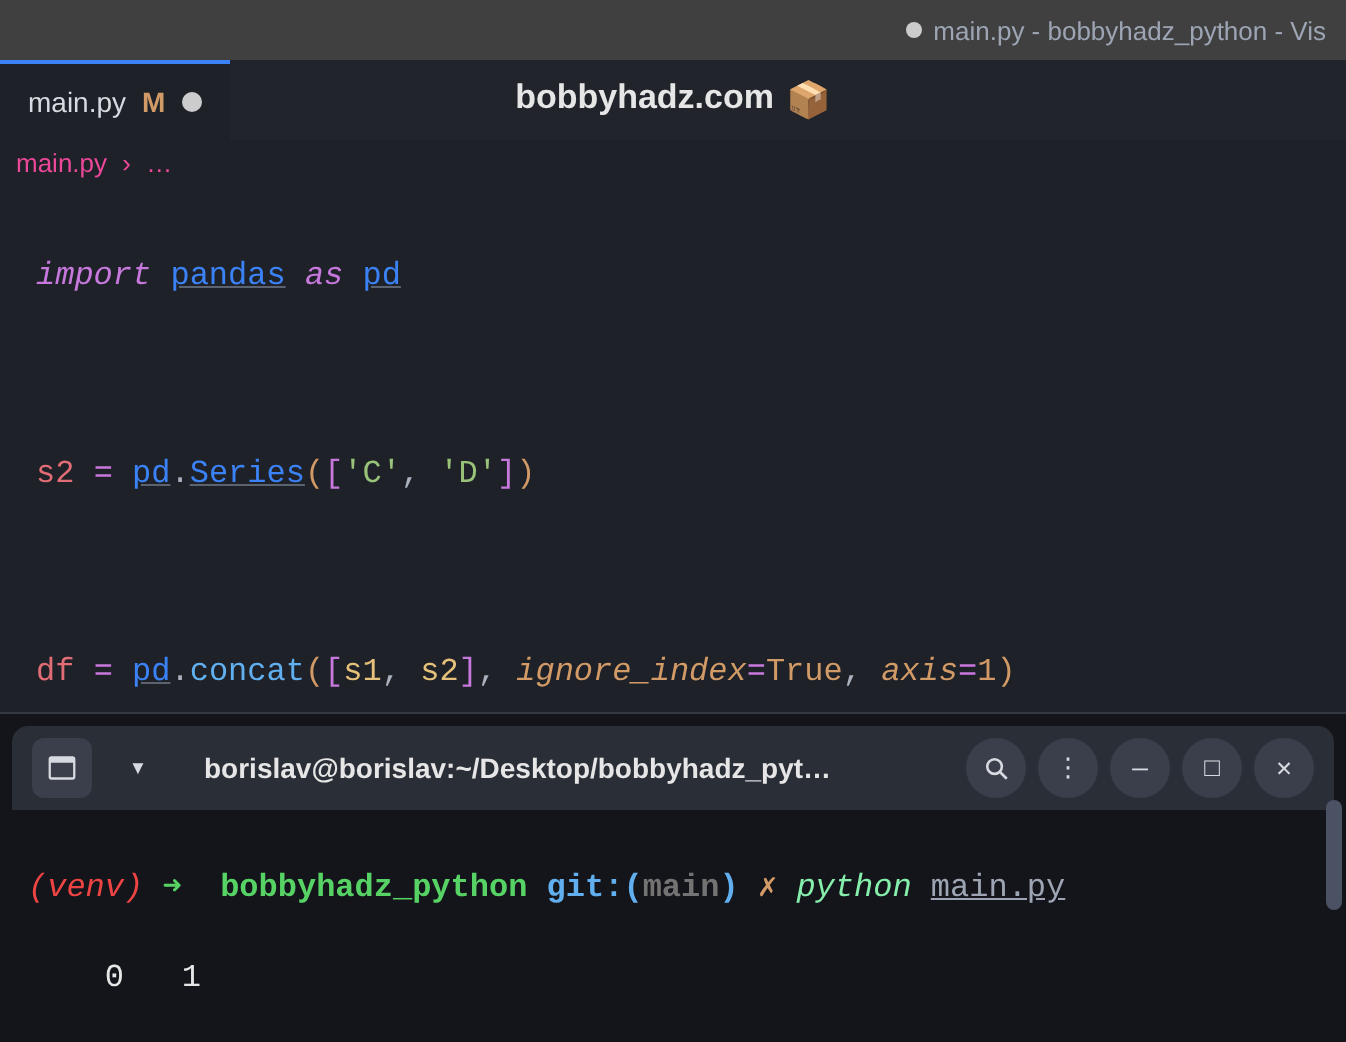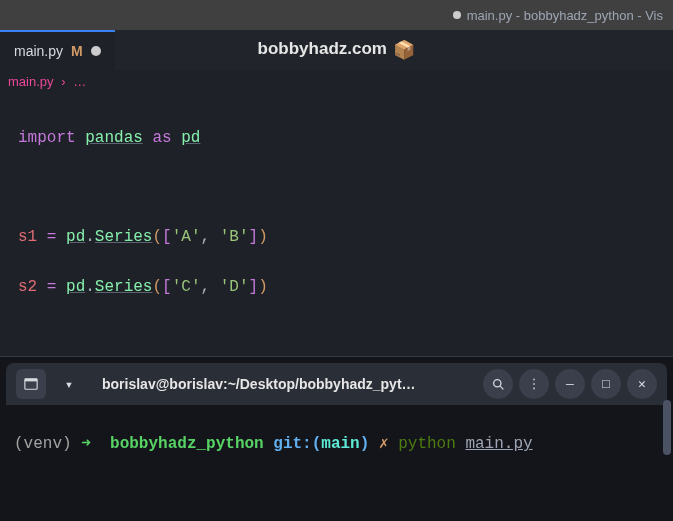--- a/index.html
+++ b/index.html
@@ -66,24 +66,24 @@
   color: #ec4899;
   font-family: -apple-system, 'Segoe UI', sans-serif;
 }
 .breadcrumb .sep { margin: 0 4px; }
 .code-area {
   padding: 8px 18px;
   line-height: 1.55;
   font-size: 16px;
   white-space: pre;
 }
-.tok-kw { color: #c678dd; }
-.tok-mod { color: #86efac; text-decoration: underline; text-decoration-color: #5c6370; }
+.tok-kw { color: #c678dd; font-style: italic; }
+.tok-mod { color: #3b82f6; text-decoration: underline; text-decoration-color: #5c6370; }
 .tok-mod-nu { color: #e5c07b; }
-.tok-as { color: #c678dd; }
+.tok-as { color: #c678dd; font-style: italic; }
 .tok-op { color: #c678dd; }
 .tok-punc { color: #abb2bf; }
 .tok-br { color: #d19a66; }
 .tok-br2 { color: #c678dd; }
 .tok-str { color: #98c379; }
 .tok-fn { color: #61afef; }
 .tok-var { color: #e06c75; }
 .tok-param { color: #d19a66; font-style: italic; }
 .tok-const { color: #d19a66; }
 .tok-cmt { color: #5c6370; font-style: italic; }
@@ -133,28 +133,28 @@
 }
 .term-body {
   flex: 1;
   padding: 6px 14px;
   font-size: 16px;
   line-height: 1.4;
   white-space: pre;
   overflow: hidden;
   color: #e6e6e6;
 }
-.p-venv { color: #a3a3a3; }
+.p-venv { color: #ef4444; font-style: italic; }
 .p-arrow { color: #56d364; font-weight: bold; }
 .p-dir { color: #56d364; font-weight: bold; margin-top: 21px; }
 .p-git { color: #61afef; font-weight: bold; text-align: center; }
 .p-paren { color: #61afef; font-weight: bold; }
-.p-branch { color: #5eead4; font-weight: bold; text-align: right; }
+.p-branch { color: #737373; font-weight: bold; text-align: right; }
 .p-x { color: #d19a66; font-weight: bold; }
-.p-cmd { color: #4d7c0f; }
+.p-cmd { color: #86efac; font-style: italic; }
 .p-file { color: #9da5b4; text-decoration: underline; }
 .scroll-ind { position:absolute; right:2px; top:400px; width:8px; height:55px; background:#4b5263; border-radius:4px; }
 </style>
 </head>
 <body>
 
 <div class="title-bar">
   <span class="dot"></span>
   <span>main.py - bobbyhadz_python - Vis</span>
 </div>
@@ -173,21 +173,20 @@
 
 <div class="breadcrumb">
   <span>main.py</span>
   <span class="sep">›</span>
   <span>…</span>
 </div>
 
 <div class="code-area">
 <div><span class="tok-kw">import</span> <span class="tok-mod">pandas</span> <span class="tok-as">as</span> <span class="tok-mod">pd</span></div>
 <div>&nbsp;</div>
-<div><span class="tok-var">s1</span> <span class="tok-op">=</span> <span class="tok-mod">pd</span><span class="tok-punc">.</span><span class="tok-mod">Series</span><span class="tok-br">(</span><span class="tok-br2">[</span><span class="tok-str">'A'</span><span class="tok-punc">,</span> <span class="tok-str">'B'</span><span class="tok-br2">]</span><span class="tok-br">)</span></div>
 <div><span class="tok-var">s2</span> <span class="tok-op">=</span> <span class="tok-mod">pd</span><span class="tok-punc">.</span><span class="tok-mod">Series</span><span class="tok-br">(</span><span class="tok-br2">[</span><span class="tok-str">'C'</span><span class="tok-punc">,</span> <span class="tok-str">'D'</span><span class="tok-br2">]</span><span class="tok-br">)</span></div>
 <div>&nbsp;</div>
 <div><span class="tok-var">df</span> <span class="tok-op">=</span> <span class="tok-mod">pd</span><span class="tok-punc">.</span><span class="tok-fn">concat</span><span class="tok-br">(</span><span class="tok-br2">[</span><span class="tok-mod-nu">s1</span><span class="tok-punc">,</span> <span class="tok-mod-nu">s2</span><span class="tok-br2">]</span><span class="tok-punc">,</span> <span class="tok-param">ignore_index</span><span class="tok-op">=</span><span class="tok-const">True</span><span class="tok-punc">,</span> <span class="tok-param">axis</span><span class="tok-op">=</span><span class="tok-const">1</span><span class="tok-br">)</span></div>
 <div>&nbsp;</div>
 <div class="tok-cmt">#      0   1</div>
 
 
 
 </div>
 
@@ -219,19 +218,20 @@
       <div class="circ">
         <span>□</span>
       </div>
       <div class="circ">
         <span>✕</span>
       </div>
     </div>
   </div>
   <div class="term-body">
 <div><span class="p-venv">(venv)</span> <span class="p-arrow">➜</span>  <span class="p-dir">bobbyhadz_python</span> <span class="p-git">git:</span><span class="p-paren">(</span><span class="p-branch">main</span><span class="p-paren">)</span> <span class="p-x">✗</span> <span class="p-cmd">python</span> <span class="p-file">main.py</span></div>
+<div>    0   1</div>
 
 
 
   </div>
 </div>
 
 <div class="scroll-ind"></div>
 
 </body></html>

